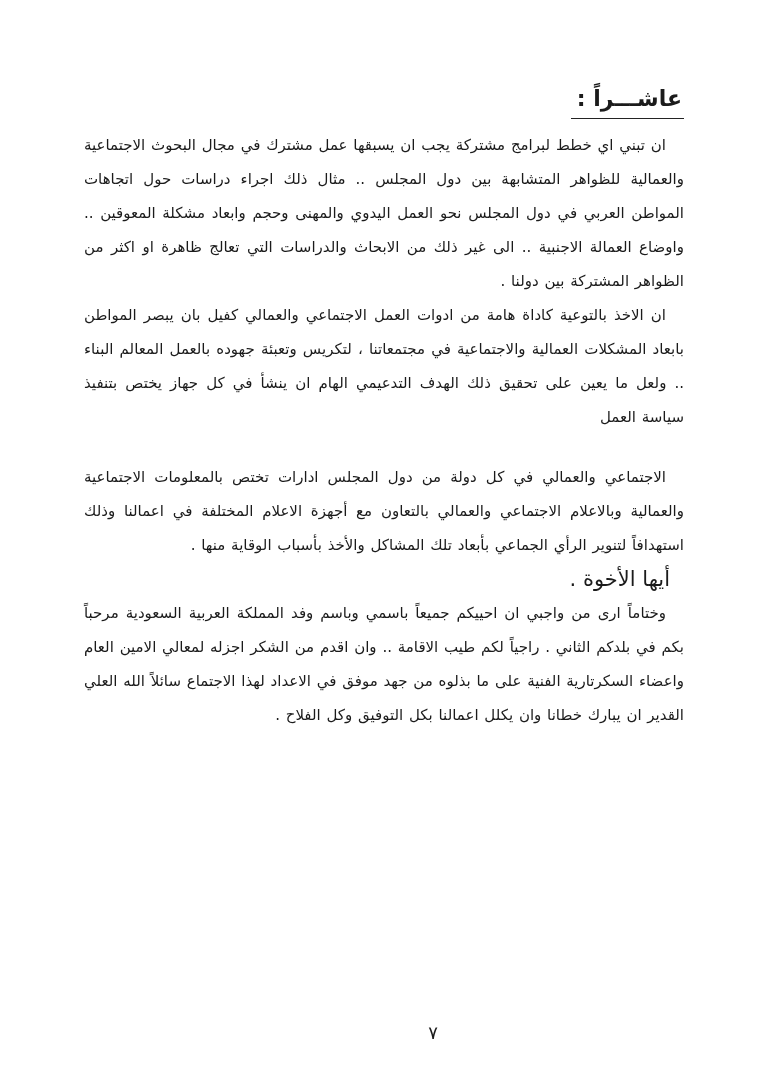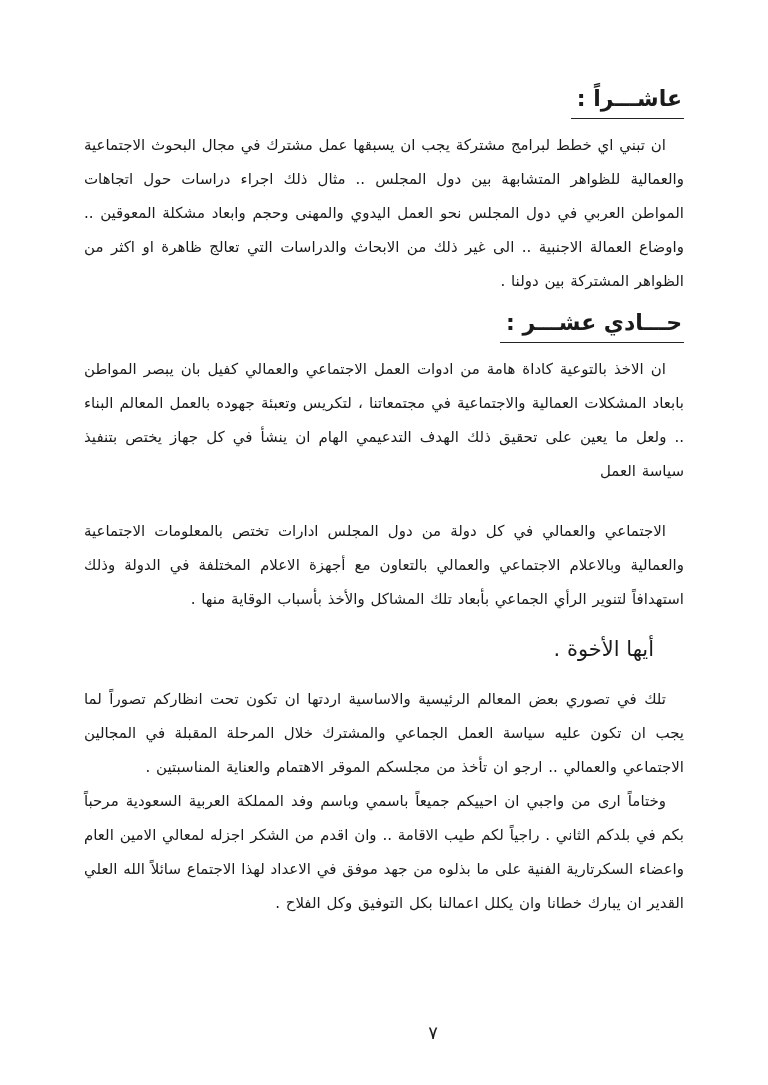--- a/index.html
+++ b/index.html
@@ -42,21 +42,21 @@
     font-size: 15px;
     line-height: 34px;
     text-align: justify;
     text-indent: 18px;
     word-spacing: 1px;
   }
   p.para.gap-before {
     margin-top: 26px;
   }
   p.salutation {
-    margin: 16px;
+    margin: 0;
     font-size: 21px;
     line-height: 34px;
     text-align: right;
     text-indent: 14px;
   }
   .footer {
     position: absolute;
     top: 1022px;
     left: 0;
     width: 768px;
@@ -73,30 +73,26 @@
 
 <div class="page">
   <div class="content">
 
     <div class="heading-row">
       <span class="section-heading">عاشـــراً :</span>
     </div>
 
     <p class="para">ان تبني اي خطط لبرامج مشتركة يجب ان يسبقها عمل مشترك في مجال البحوث الاجتماعية والعمالية للظواهر المتشابهة بين دول المجلس .. مثال ذلك اجراء دراسات حول اتجاهات المواطن العربي في دول المجلس نحو العمل اليدوي والمهنى وحجم وابعاد مشكلة المعوقين .. واوضاع العمالة الاجنبية .. الى غير ذلك من الابحاث والدراسات التي تعالج ظاهرة او اكثر من الظواهر المشتركة بين دولنا .</p>
 
-    <div class="heading-row second">
-      <span class="section-heading">حـــادي عشـــر :</span>
-    </div>
 
     <p class="para">ان الاخذ بالتوعية كاداة هامة من ادوات العمل الاجتماعي والعمالي كفيل بان يبصر المواطن بابعاد المشكلات العمالية والاجتماعية في مجتمعاتنا ، لتكريس وتعبئة جهوده بالعمل المعالم البناء .. ولعل ما يعين على تحقيق ذلك الهدف التدعيمي الهام ان ينشأ في كل جهاز يختص بتنفيذ سياسة العمل</p>
 
-    <p class="para gap-before">الاجتماعي والعمالي في كل دولة من دول المجلس ادارات تختص بالمعلومات الاجتماعية والعمالية وبالاعلام الاجتماعي والعمالي بالتعاون مع أجهزة الاعلام المختلفة في الدولة وذلك استهدافاً لتنوير الرأي الجماعي بأبعاد تلك المشاكل والأخذ بأسباب الوقاية منها .</p>
+    <p class="para gap-before">الاجتماعي والعمالي في كل دولة من دول المجلس ادارات تختص بالمعلومات الاجتماعية والعمالية وبالاعلام الاجتماعي والعمالي بالتعاون مع أجهزة الاعلام المختلفة في اعمالنا وذلك استهدافاً لتنوير الرأي الجماعي بأبعاد تلك المشاكل والأخذ بأسباب الوقاية منها .</p>
 
     <p class="salutation">أيها الأخوة .</p>
 
-    <p class="para">تلك في تصوري بعض المعالم الرئيسية والاساسية اردتها ان تكون تحت انظاركم تصوراً لما يجب ان تكون عليه سياسة العمل الجماعي والمشترك خلال المرحلة المقبلة في المجالين الاجتماعي والعمالي .. ارجو ان تأخذ من مجلسكم الموقر الاهتمام والعناية المناسبتين .</p>
 
     <p class="para">وختاماً ارى من واجبي ان احييكم جميعاً باسمي وباسم وفد المملكة العربية السعودية مرحباً بكم في بلدكم الثاني . راجياً لكم طيب الاقامة .. وان اقدم من الشكر اجزله لمعالي الامين العام واعضاء السكرتارية الفنية على ما بذلوه من جهد موفق في الاعداد لهذا الاجتماع سائلاً الله العلي القدير ان يبارك خطانا وان يكلل اعمالنا بكل التوفيق وكل الفلاح .</p>
 
   </div>
 
   <div class="footer">٧</div>
 </div>
 
 </body></html>

